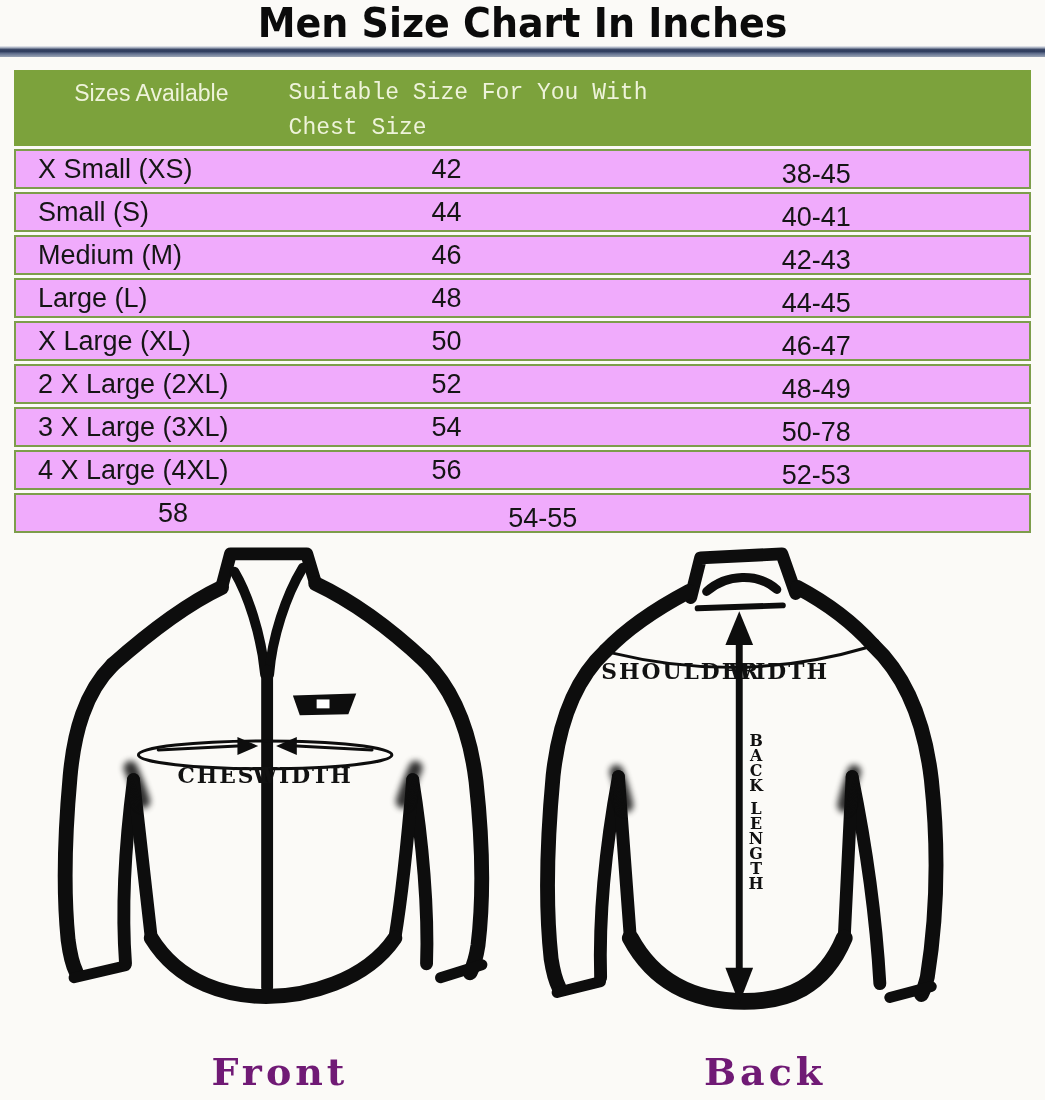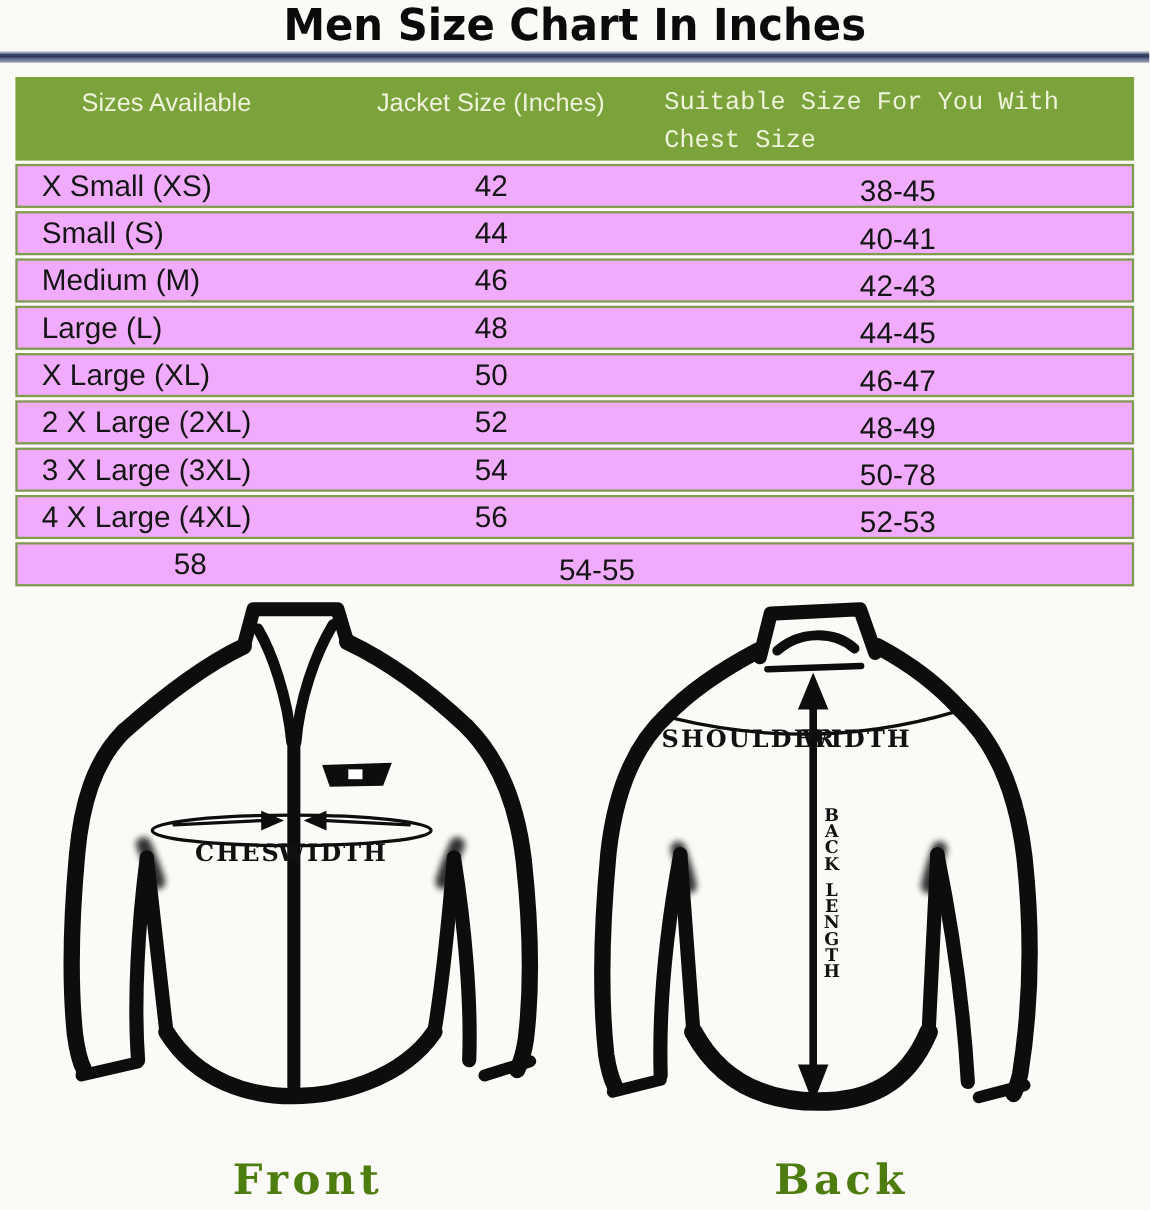--- a/index.html
+++ b/index.html
@@ -91,34 +91,33 @@
     font-size: 16px;
     fill: #111; stroke: none;
     text-anchor: middle;
   }
   .caption {
     text-align: center;
     font-family: "DejaVu Serif", serif;
     font-weight: bold;
     font-size: 38px;
     letter-spacing: 4px;
-    color: #4d7c0f;
+    color: #701a75;
     margin-top: 2px;
   }
 </style>
 </head>
 <body>
 
 <div class="title">Men Size Chart In Inches</div>
 <div class="divider"></div>
 
 <div class="size-table">
   <div class="t-header">
     <div class="hc1">Sizes Available</div>
-    <div class="hc2">Jacket Size (Inches)</div>
     <div class="hc3"><span class="wrap">Suitable Size For You With Chest Size</span></div>
   </div>
   <div id="table-body">
   <div class="t-row">
     <div class="c1">X Small (XS)</div>
     <div class="c2">42</div>
     <div class="c3">38-45</div>
   </div>
 
   <div class="t-row">

